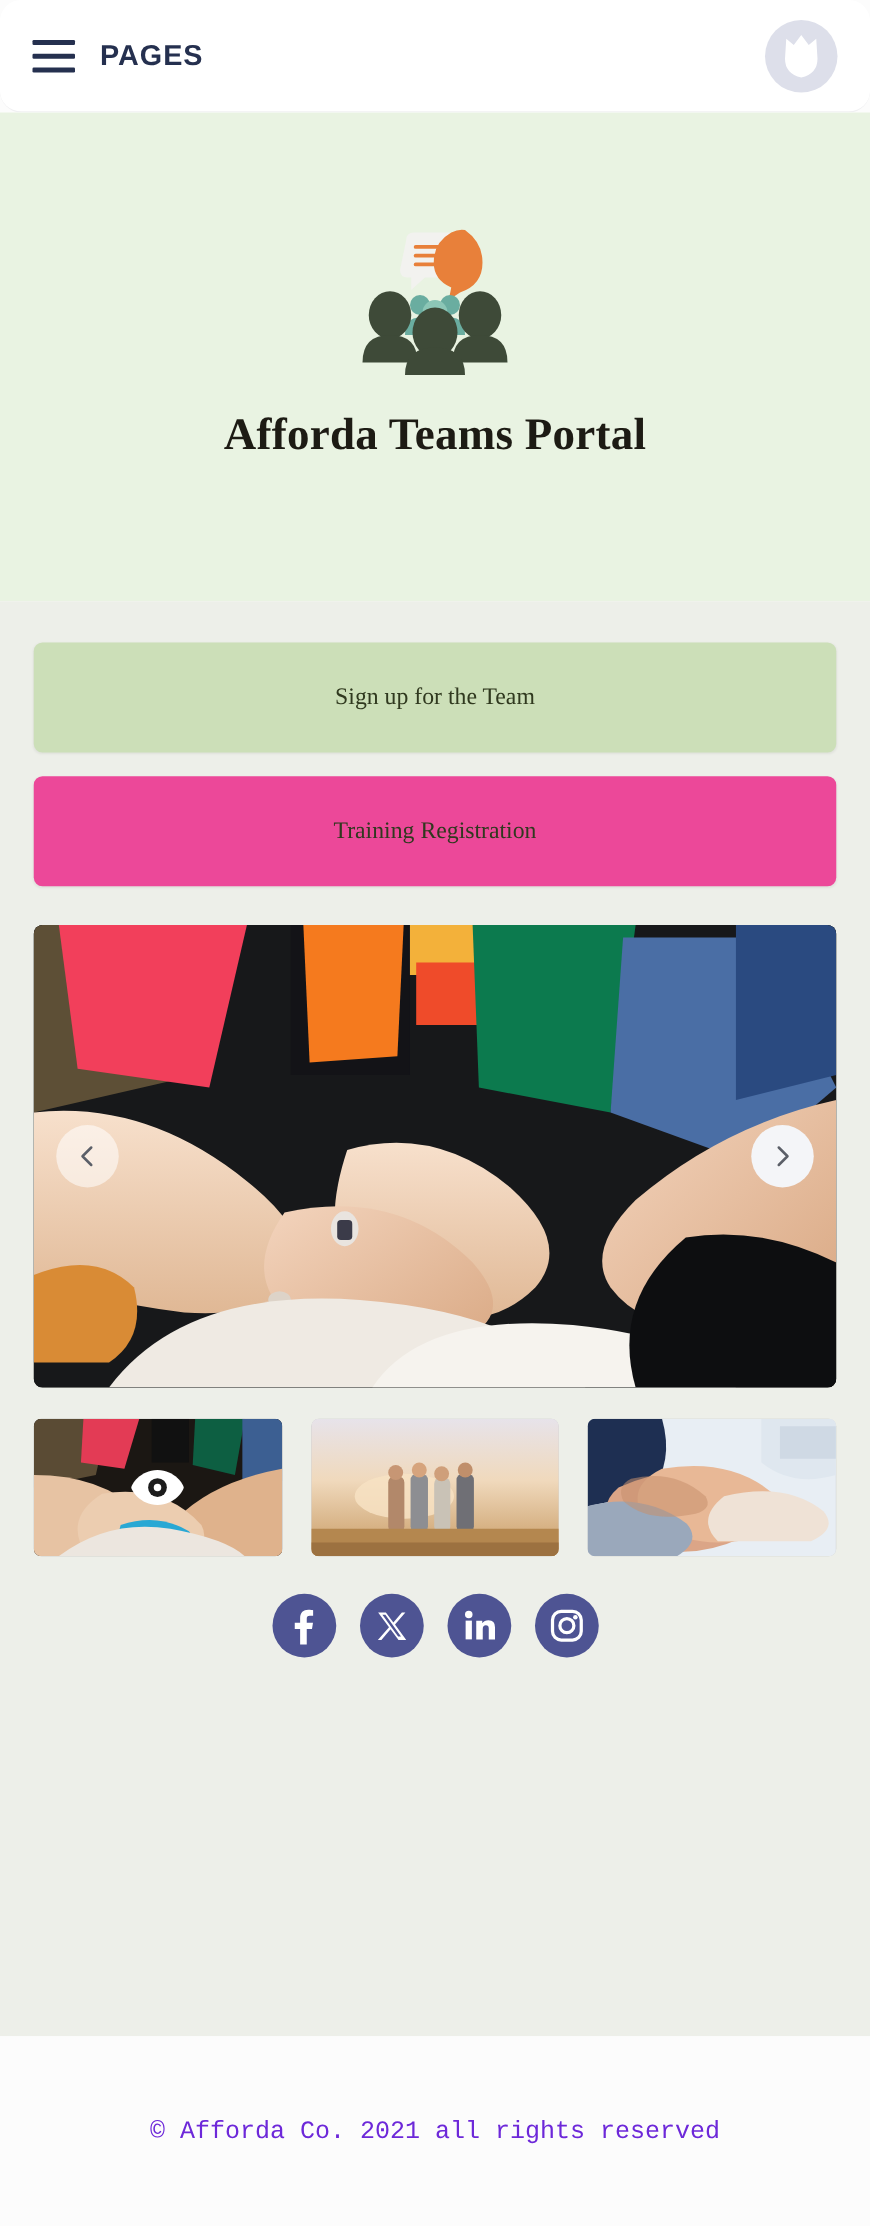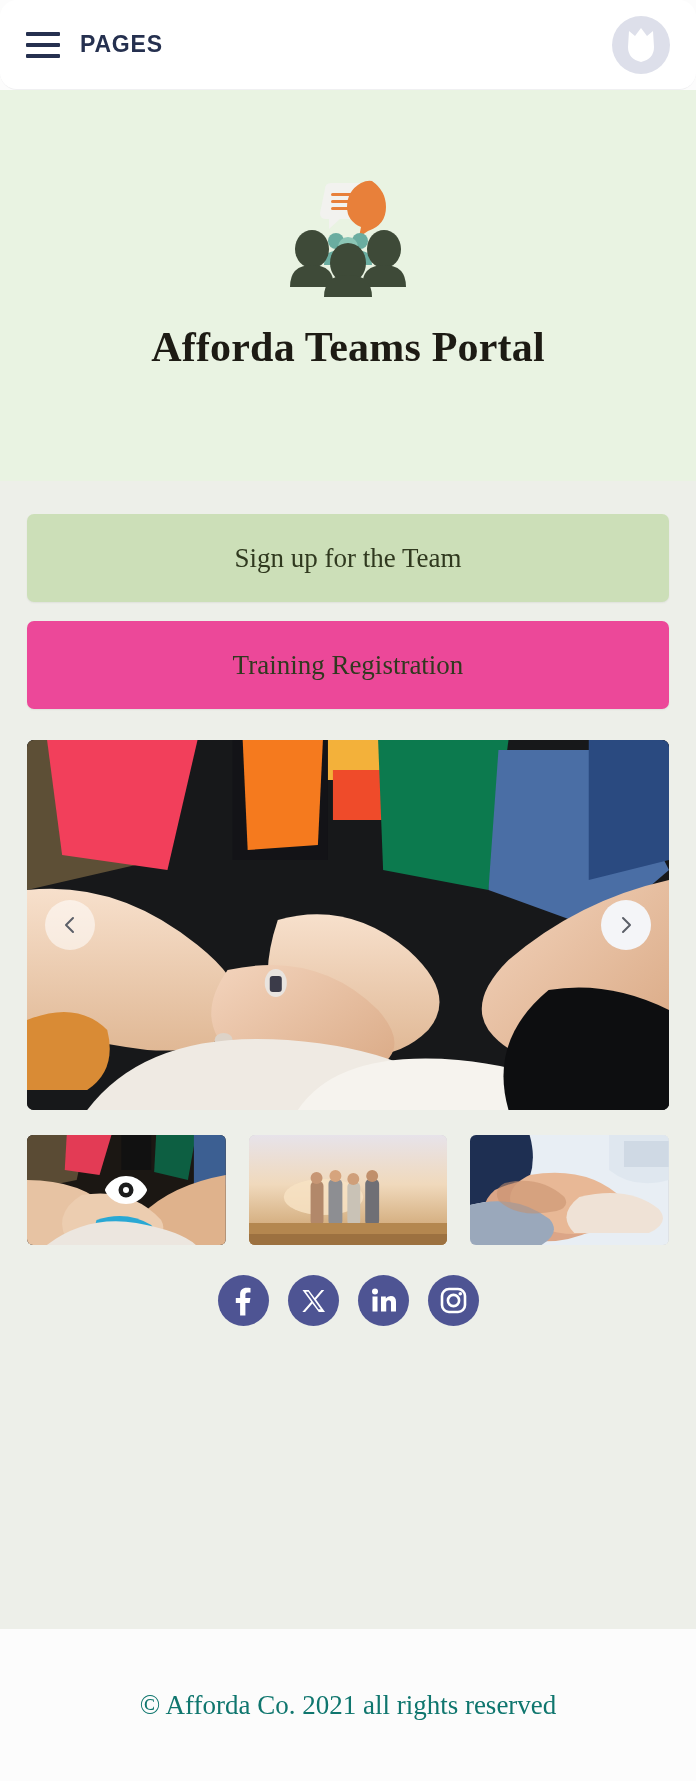--- a/index.html
+++ b/index.html
@@ -97,42 +97,42 @@
     height: 126px;
     display: flex;
     align-items: center;
     justify-content: center;
   }
 
   .hero-title {
     margin-top: 26px;
     font-family: "Liberation Serif", serif;
     font-weight: bold;
-    font-size: 42px;
+    font-size: 36px;
     color: #1d1b14;
     letter-spacing: 0.2px;
   }
 
   
   .content {
     background: #edefe9;
     flex: 1 1 auto;
     padding: 33px 27px 0 27px;
     display: flex;
     flex-direction: column;
   }
 
   .link-btn {
     height: 88px;
     border-radius: 7px;
     display: flex;
     align-items: center;
     justify-content: center;
     font-family: "Liberation Serif", serif;
-    font-size: 27px;
+    font-size: 19px;
     color: #30391f;
     margin-bottom: 19px;
     cursor: pointer;
     border: none;
     width: 100%;
     box-shadow: 0 1px 2px rgba(0,0,0,0.06);
   }
 
   
   .carousel {
@@ -218,23 +218,23 @@
   
   .footer {
     background: #fcfcfc;
     height: 152px;
     min-height: 152px;
     display: flex;
     align-items: center;
     justify-content: center;
   }
   .footer-text {
-    font-family: Liberation Serif, serif;
-    font-size: 27px;
-    color: #0f766e;
+    font-family: Liberation Mono, monospace;
+    font-size: 20px;
+    color: #6d28d9;
   }
 </style>
 </head>
 <body>
 
 <div class="page">
 
   <div class="topbar">
     <div class="hamburger">
       <span></span>

